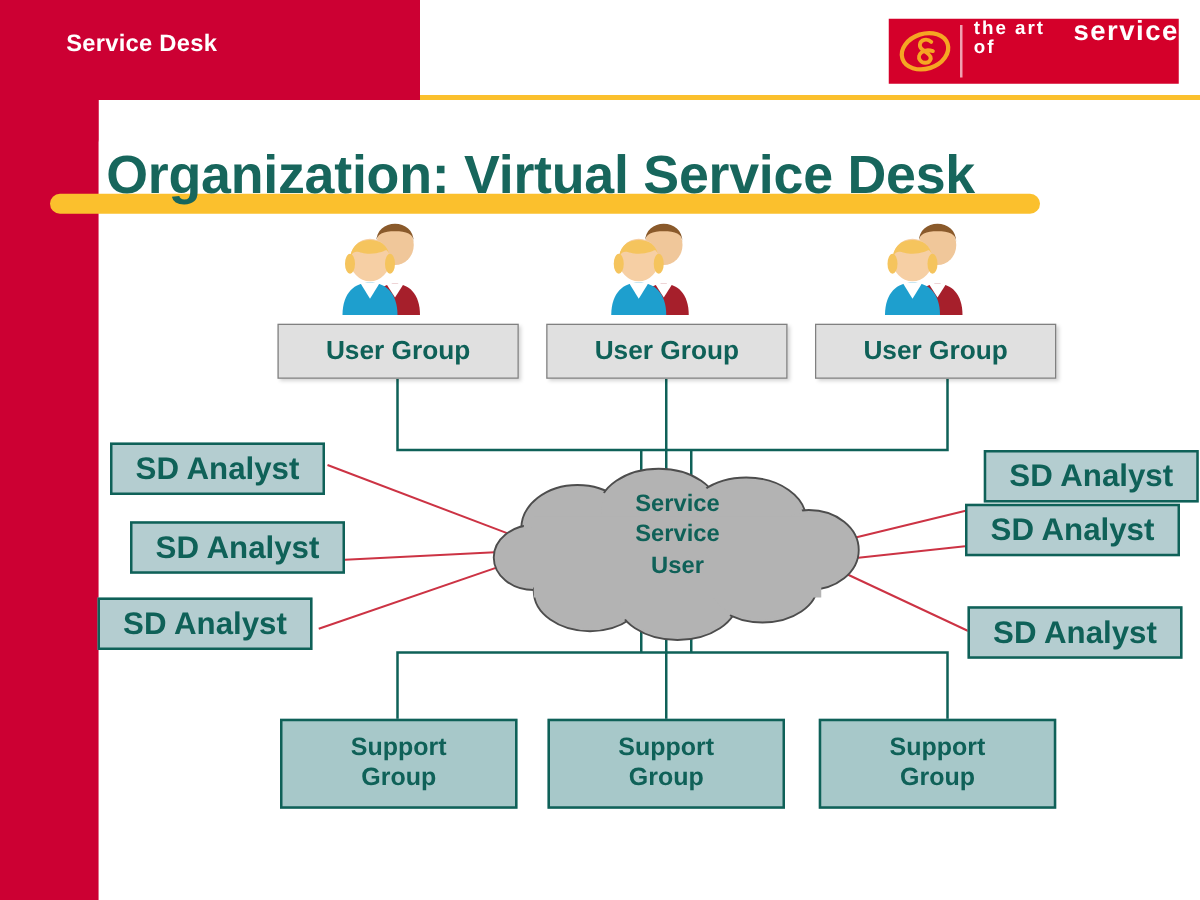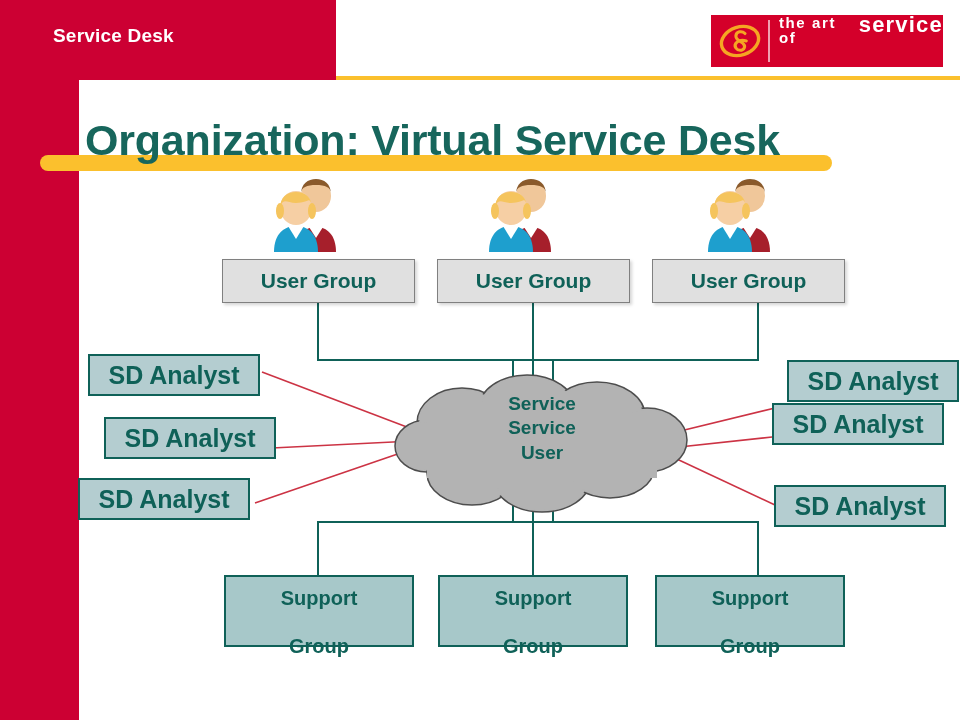--- a/index.html
+++ b/index.html
@@ -35,21 +35,21 @@
   
   .canvas{position:absolute;left:0;top:0;width:816px;height:720px;z-index:5;}
   svg.lines{position:absolute;left:0;top:0;width:960px;height:720px;overflow:visible;}
 
   .node{position:absolute;box-sizing:border-box;display:flex;align-items:center;
         justify-content:center;text-align:center;color:#0f6158;font-weight:bold;}
   .usergroup{background:#e0e0e0;border:1px solid #808080;font-size:21px;
              box-shadow:2px 2px 3px rgba(0,0,0,.17);}
   .analyst{background:#b4cdd0;border:2px solid #0f6158;font-size:25px;}
   .support{background:#a7c8c9;border:2px solid #0f6158;font-size:20px;line-height:1.18;}
-  .support span{display:block;margin-top:24px;}
+  .support span{display:block;}
 
   .people{position:absolute;width:88px;height:74px;}
   .cloudbox{position:absolute;left:392px;top:368px;width:300px;height:150px;}
   .cloudbox svg{width:300px;height:150px;display:block;}
   .cloudtext{position:absolute;left:392px;top:392px;width:300px;text-align:center;
              color:#0f6158;font-weight:bold;font-size:19px;line-height:1.28;z-index:2;}
   .cloudtext span{display:block;}
 </style>
 </head>
 <body>

